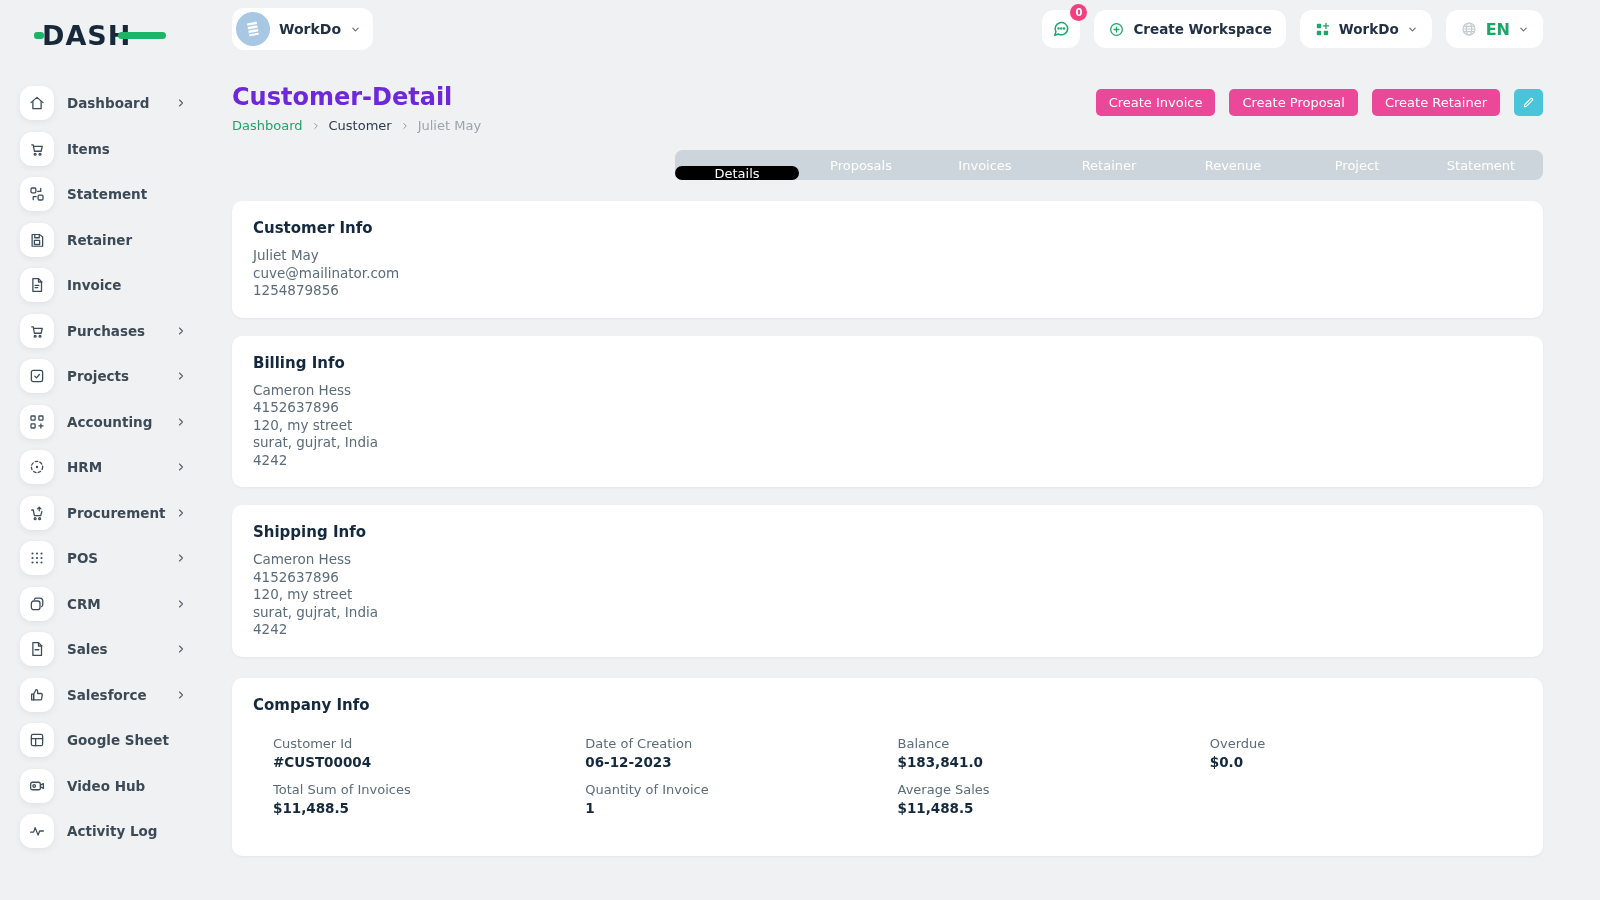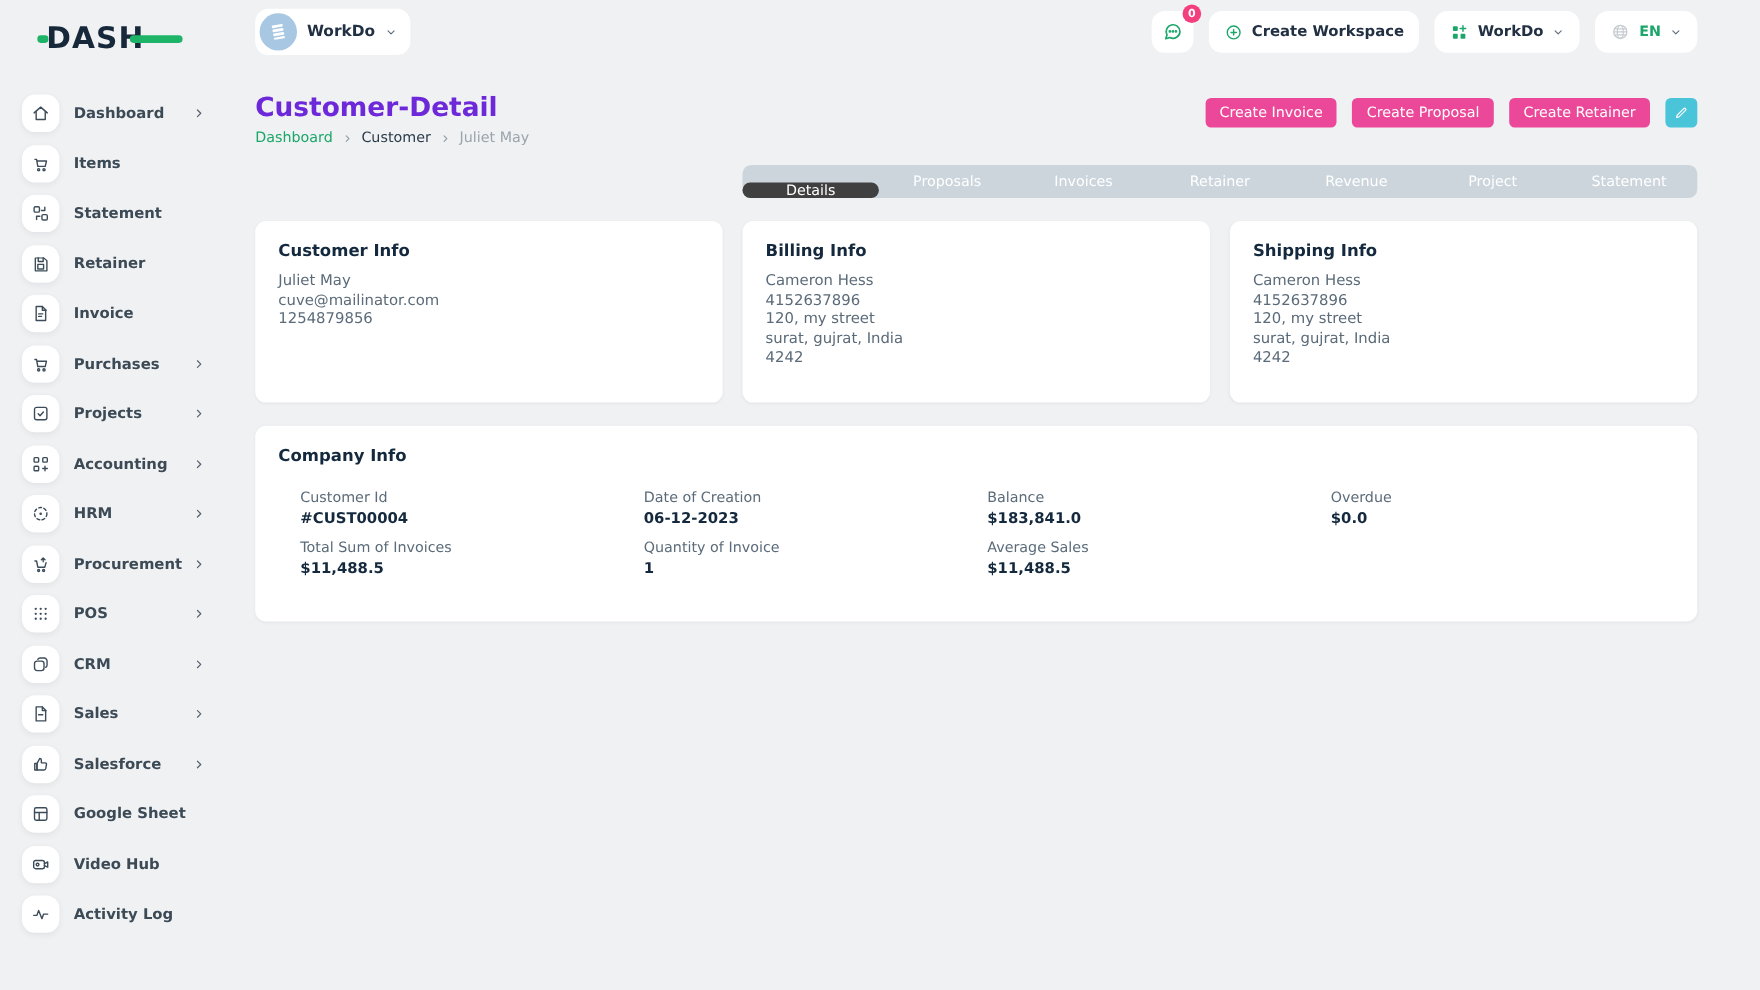--- a/index.html
+++ b/index.html
@@ -34,41 +34,41 @@
   .ws-avatar { width:34px; height:34px; border-radius:50%; background:#a7c7e2; display:flex; align-items:center; justify-content:center; }
   .ws-name { font-size:14px; font-weight:600; color:#223043; }
   .topbar-right { margin-left:auto; display:flex; align-items:center; gap:14px; }
   .icon-pill { position:relative; width:38px; height:38px; background:#fff; border-radius:12px;
                display:flex; align-items:center; justify-content:center; }
   .badge { position:absolute; top:-6px; right:-7px; min-width:17px; height:17px; padding:0 4px; border-radius:9px;
            background:#f43f7f; color:#fff; font-size:10px; font-weight:700;
            display:flex; align-items:center; justify-content:center; }
   .pill { display:flex; align-items:center; gap:8px; background:#fff; border-radius:12px; height:38px;
           padding:0 14px; font-size:13.5px; font-weight:600; color:#223043; }
-  .lang-label { color:#1ba66a; font-weight:700; font-size:13px; }
+  .lang-label { color:#1ba66a; font-weight:700; font-size:16px; }
 
   
   .content { padding:25px 57px 0 27px; }
   .page-head { display:flex; align-items:flex-start; }
   .page-title { font-size:24px; font-weight:700; color:#6d28d9; }
   .breadcrumb { margin-top:7px; display:flex; align-items:center; gap:8px; font-size:13px; }
   .bc-link { color:#1ba66a; }
   .bc-mid { color:#2b3b4a; }
   .bc-current { color:#9aa4ad; }
   .actions { margin-left:auto; display:flex; align-items:center; gap:14px; margin-top:6px; }
   .btn { background:#ec4899; color:#fff; font-size:13px; font-weight:500; height:27px; padding:0 13px;
          border-radius:5px; display:flex; align-items:center; white-space:nowrap; }
   .btn-edit { width:29px; height:27px; background:#4ac4d9; border-radius:5px;
               display:flex; align-items:center; justify-content:center; }
 
   .tabs { margin-top:17px; margin-left:443px; width:868px; height:30px; background:#ccd5dc; border-radius:8px; display:flex; }
   .tab { flex:1; display:flex; align-items:center; justify-content:center; font-size:13px; color:#fff; border-radius:8px; }
-  .tab.active { background:#404040;margin-top:16px; }
-
-  .cards-row { display:flex; gap:18px; margin-top:21px; }
+  .tab.active { background:#000000;margin-top:16px; }
+
+  .cards-row { display:flex; gap:18px; margin-top:21px;flex-direction:column; }
   .card { background:#fff; border-radius:10px; box-shadow:0 1px 3px rgba(16,24,40,.05); }
   .info-card { flex:1; height:165px; padding:18px 21px; }
   .card-title { font-size:15px; font-weight:700; color:#14293d; margin-bottom:10px; }
   .card-line { font-size:13.5px; color:#5b6b79; line-height:17.5px; }
 
   .company-card { margin-top:21px; height:178px; padding:18px 21px; }
   .company-grid { margin-top:22px; padding-left:20px; display:grid; grid-template-columns:repeat(4,1fr); row-gap:12px; }
   .field-label { font-size:13px; color:#5b6b79; }
   .field-value { font-size:13.5px; font-weight:700; color:#14293d; margin-top:3px; }
 

